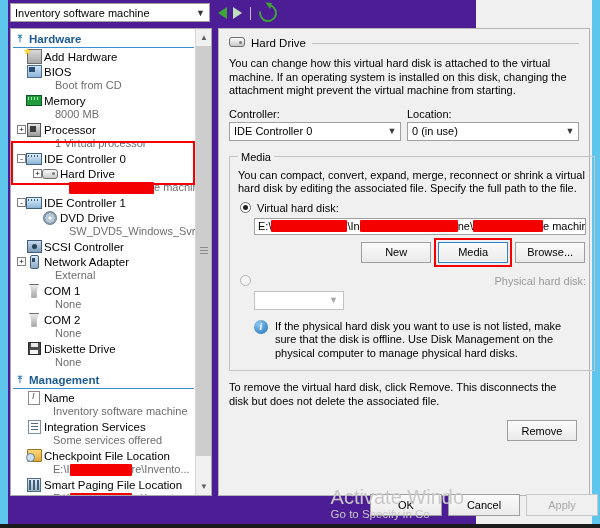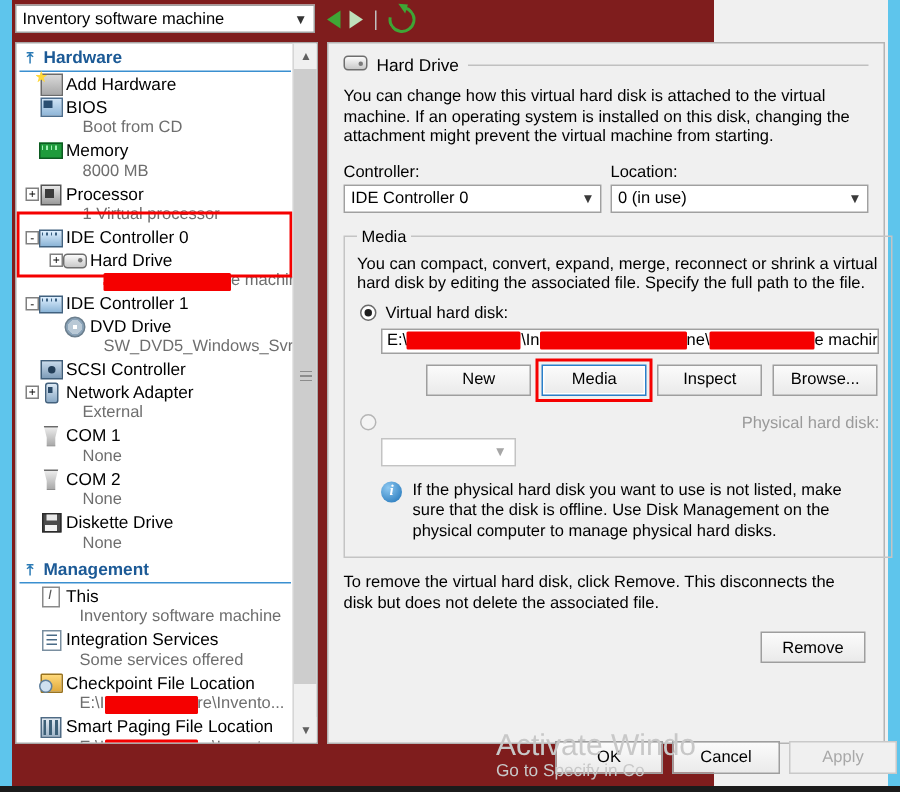--- a/index.html
+++ b/index.html
@@ -13,21 +13,21 @@
     position:relative;
   }
   
   #frame-left,#frame-right{
     position:absolute;top:0;width:8px;height:524px;background:#5ec5ec;
   }
   #frame-left{left:0;}
   #frame-right{right:0;}
   #frame-bottom{position:absolute;left:0;bottom:0;width:600px;height:4px;background:#1b1b1b;}
   #window{
-    position:absolute;left:8px;top:0;width:468px;height:524px;background:#7f1d1d;
+    position:absolute;left:8px;top:0;width:468px;height:524px;background:#4c1d95;
   }
 
   
   #topbar{position:absolute;left:0;top:0;width:584px;height:26px;}
   #vm-select{
     position:absolute;left:2px;top:3px;width:200px;height:19px;
     background:#fff;border:1px solid #a0a0a0;
     display:flex;align-items:center;box-sizing:border-box;
   }
   #vm-select .txt{flex:1;padding-left:4px;font-size:11px;white-space:nowrap;overflow:hidden;}
@@ -348,21 +348,21 @@
 
       <div class="sect">
         <span class="ico">⤒</span>
         <span class="lbl">Management</span>
       </div>
 
       <div class="node">
         <span class="nico">
             <i class="ic ic-name"></i>
           </span>
-        <span class="nlabel">This</span>
+        <span class="nlabel">Name</span>
       </div>
       <div class="sub mg">Inventory software machine</div>
 
       <div class="node">
         <span class="nico">
             <i class="ic ic-integ"></i>
           </span>
         <span class="nlabel">Integration Services</span>
       </div>
       <div class="sub mg">Some services offered</div>
@@ -442,21 +442,20 @@
             <span class="redact" style="width:70px;">&nbsp;</span>
             <span>e machir</span>
         </div>
 
         <div class="btnrow">
           <div class="btn">New</div>
           <div id="btn-edit-wrap">
             <div class="btn" id="btn-edit">Media</div>
             <div id="edit-highlight"></div>
           </div>
-          <div class="btn">Inspect</div>
           <div class="btn">Browse...</div>
         </div>
 
         <div class="radio-row" style="margin-top:12px;justify-content:space-between;">
           <span class="radio dis"></span>
           <span class="dis-txt">Physical hard disk:</span>
         </div>
 
         <div id="phys-combo">
           <span class="chev">▼</span>

